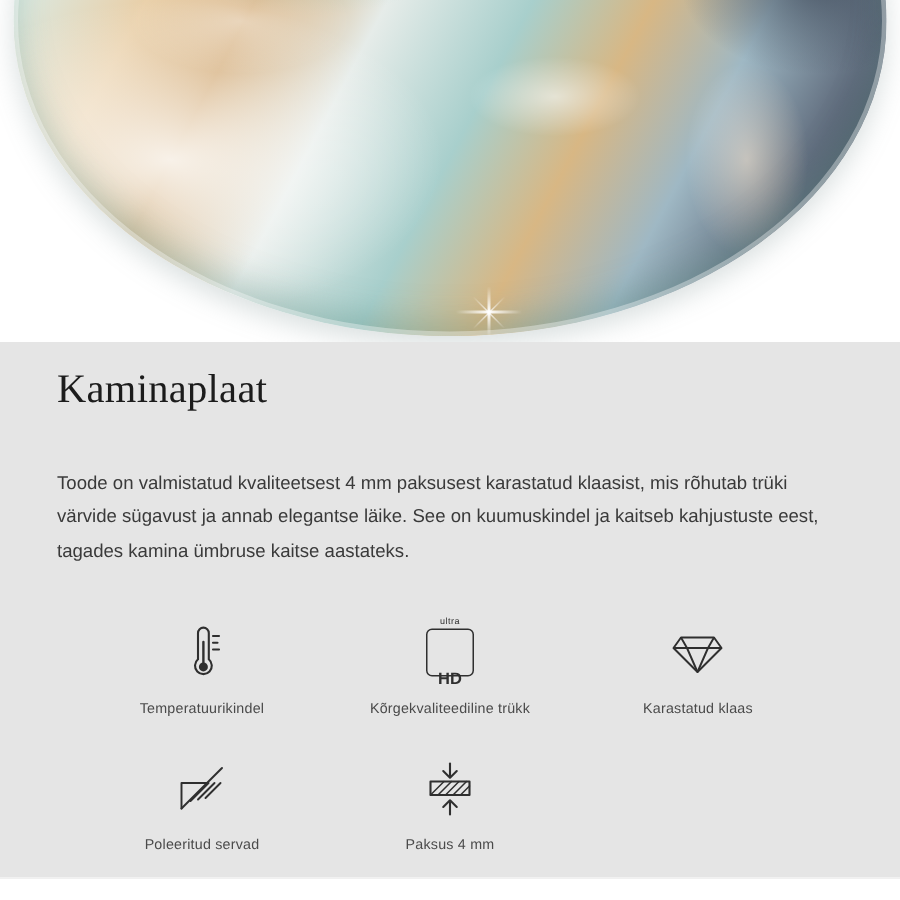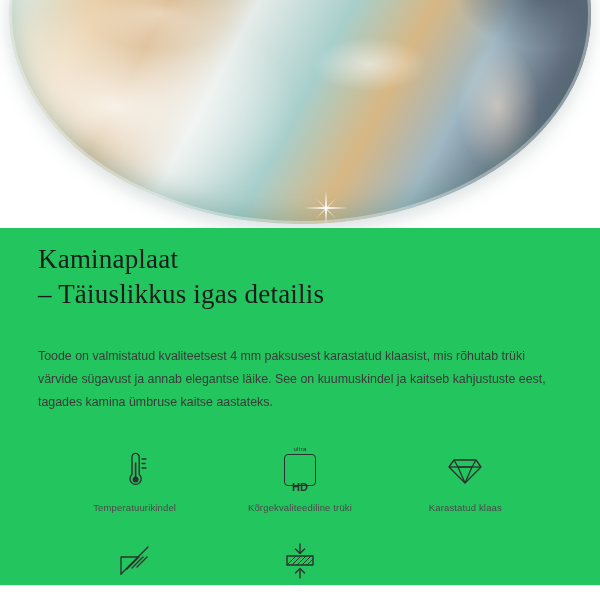--- a/index.html
+++ b/index.html
@@ -10,21 +10,21 @@
     width: 600px;
     height: 600px;
     background: #ffffff;
     font-family: "Liberation Sans", sans-serif;
     overflow: hidden;
   }
   .page {
     position: relative;
     width: 600px;
     height: 600px;
-    background: #22c55e;
+    background: #e5e5e5;
     overflow: hidden;
   }
 
   
   .hero {
     position: relative;
     width: 600px;
     height: 228px;
     overflow: hidden;
     background: #ffffff;
@@ -211,21 +211,20 @@
       <span class="beam h"></span>
       <span class="beam v"></span>
       <span class="beam d1"></span>
       <span class="beam d2"></span>
     </div>
   </div>
 
   <div class="content">
     <h1 class="title">
       <span>Kaminaplaat</span>
-      <span class="line2">– Täiuslikkus igas detailis</span>
     </h1>
     <p class="description">Toode on valmistatud kvaliteetsest 4 mm paksusest karastatud klaasist, mis rõhutab trüki värvide sügavust ja annab elegantse läike. See on kuumuskindel ja kaitseb kahjustuste eest, tagades kamina ümbruse kaitse aastateks.</p>
 
     <div class="features">
 
       <div class="feature">
         <div class="feature-icon">
           <svg width="34" height="40" viewBox="0 0 34 40" fill="none" stroke="#2f2f2f" stroke-width="1.4" stroke-linecap="round">
             <path d="M14 7 a3.6 3.6 0 0 1 7.2 0 v17.5 a5.6 5.6 0 1 1 -7.2 0 Z"></path>
             <circle cx="17.6" cy="29.6" r="3" fill="#2f2f2f" stroke="none"></circle>
@@ -238,21 +237,21 @@
         <div class="feature-label">Temperatuurikindel</div>
       </div>
 
       <div class="feature">
         <div class="feature-icon">
           <div class="ultrahd-box">
             <span class="u">ultra</span>
             <span class="hd">HD</span>
           </div>
         </div>
-        <div class="feature-label">Kõrgekvaliteediline trüki</div>
+        <div class="feature-label">Kõrgekvaliteediline trükk</div>
       </div>
 
 
       <div class="feature">
         <div class="feature-icon">
           <svg width="36" height="36" viewBox="0 0 36 36" fill="none" stroke="#2f2f2f" stroke-width="1.3" stroke-linejoin="round">
             <path d="M7 8 H29 L34 15 L18 31 L2 15 Z"></path>
             <path d="M2 15 H34"></path>
             <path d="M7 8 L11 15 L18 31"></path>
             <path d="M29 8 L25 15 L18 31"></path>

